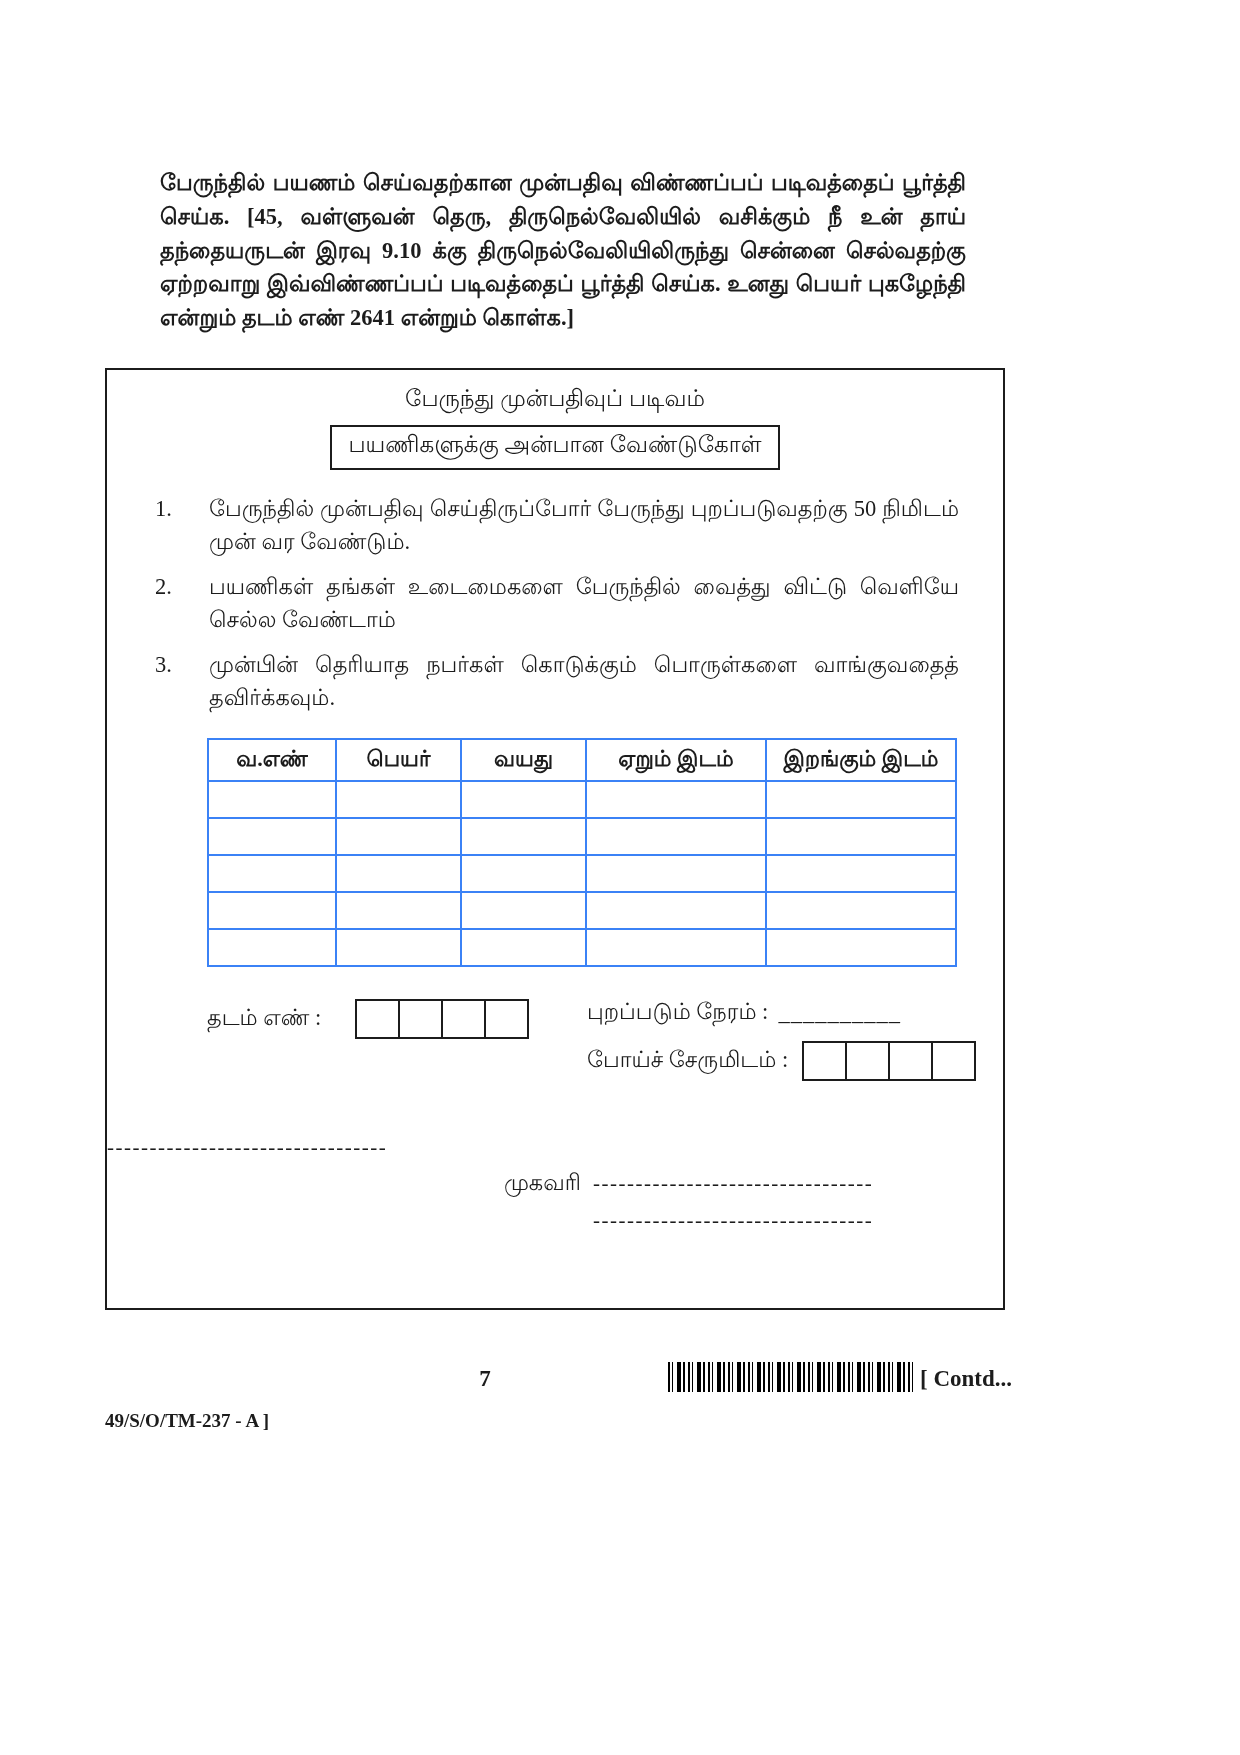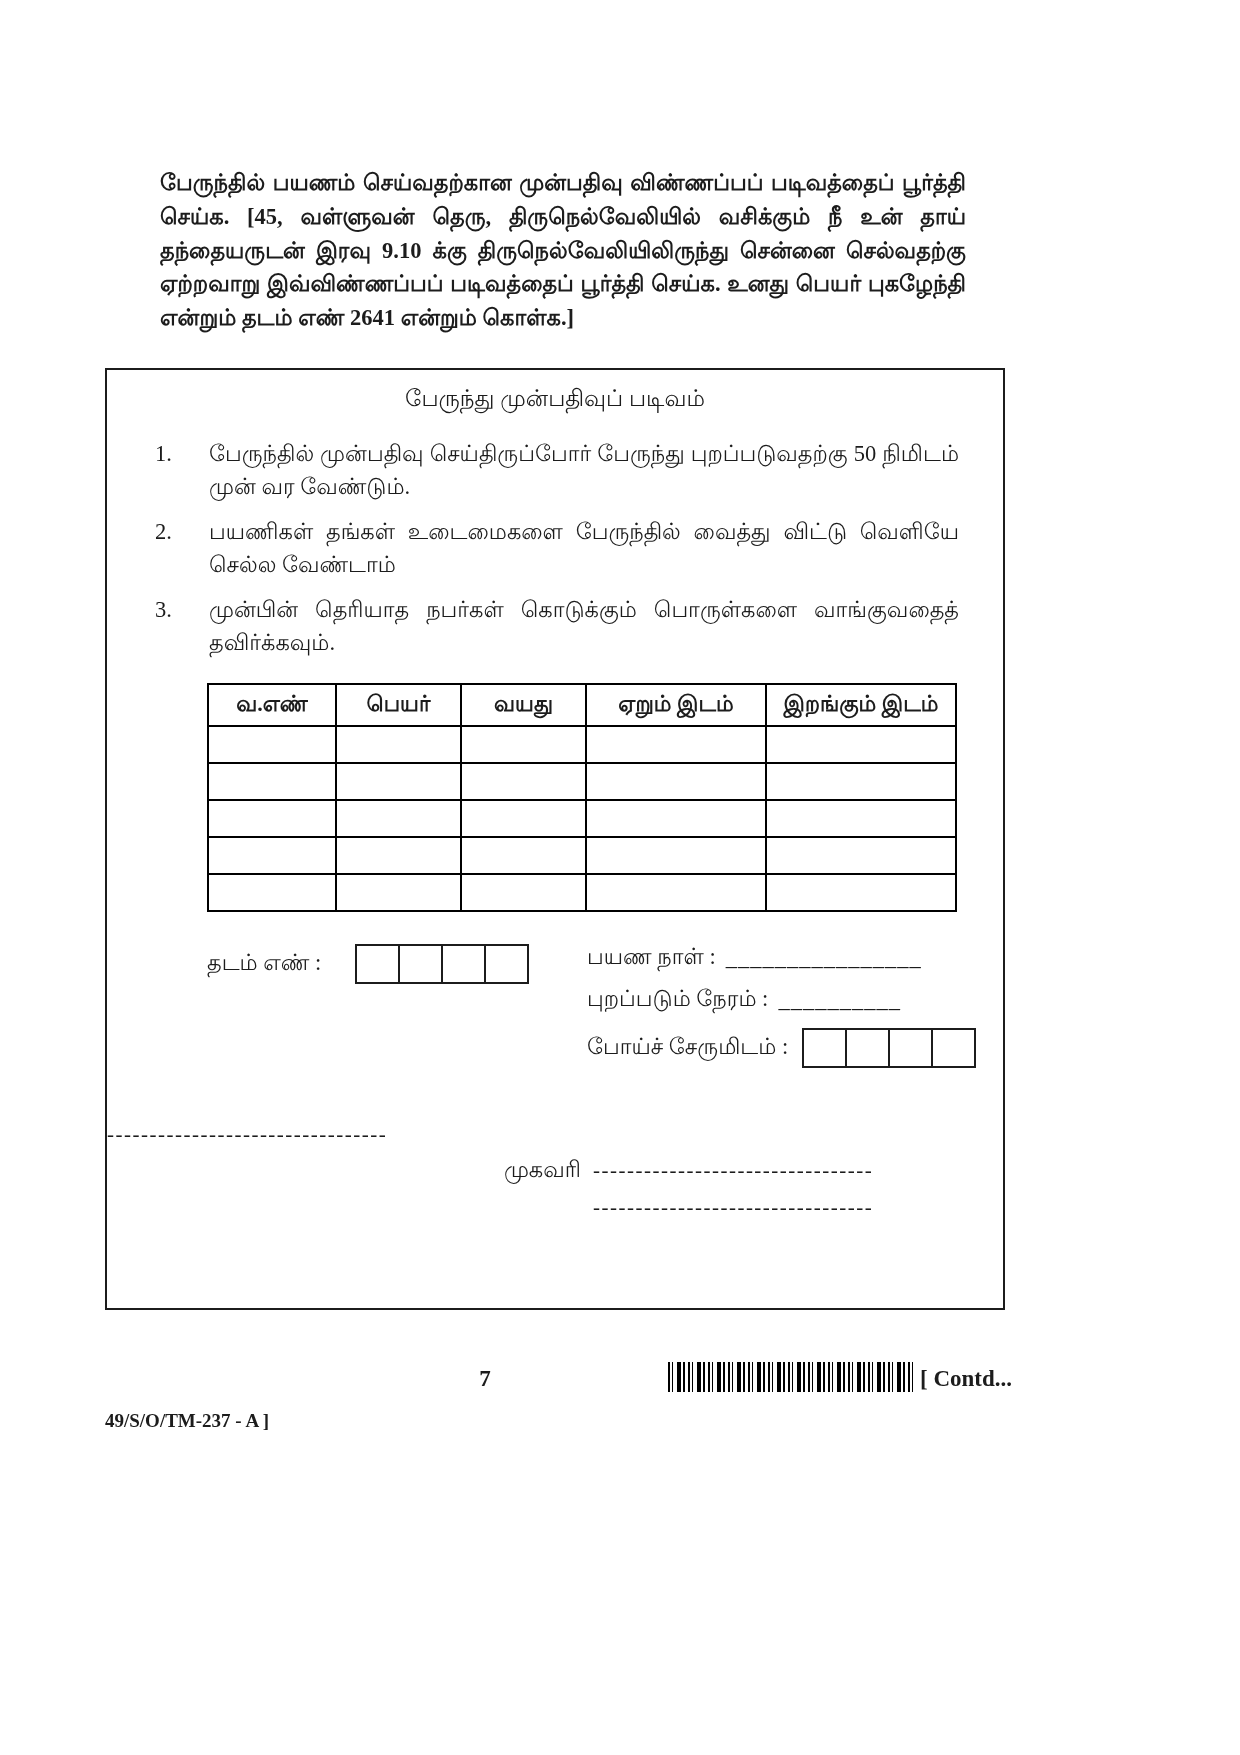--- a/index.html
+++ b/index.html
@@ -36,21 +36,21 @@
   .instructions { margin:22px 44px 0 48px; }
   .instruction { display:flex; margin-bottom:12px; }
   .instr-num { width:54px; flex:0 0 54px; font-size:22.5px; line-height:1.47; }
   .instr-text { flex:1; font-size:22.5px; line-height:1.47; text-align:justify; }
   .res-table {
     margin:24px 0 0 100px;
     border-collapse:collapse;
     width:748px;
     table-layout:fixed;
   }
-  .res-table th, .res-table td { border:2px solid #000000; }
+  .res-table th, .res-table td { border:2px solid #3b82f6; }
   .res-table th {
     font-size:22px; font-weight:bold; height:42px;
     text-align:center; vertical-align:middle; padding:2px 4px;
   }
   .res-table td { height:37px; }
   .fields-row { display:flex; margin:32px 0 0 100px; align-items:flex-start; }
   .field-left { width:380px; flex:0 0 380px; display:flex; align-items:center;gap:20px; }
   .field-label { font-size:22.5px; }
   .boxes { display:flex; margin-left:14px; }
   .box { width:45px; height:40px; border:2px solid #1c1c1c; margin-left:-2px; }
@@ -89,20 +89,23 @@
 <body>
 
 <div class="page">
 
   <div class="intro">பேருந்தில் பயணம் செய்வதற்கான முன்பதிவு விண்ணப்பப் படிவத்தைப் பூர்த்தி செய்க. [45, வள்ளுவன் தெரு, திருநெல்வேலியில் வசிக்கும் நீ உன் தாய் தந்தையருடன் இரவு 9.10 க்கு திருநெல்வேலியிலிருந்து சென்னை செல்வதற்கு ஏற்றவாறு இவ்விண்ணப்பப் படிவத்தைப் பூர்த்தி செய்க. உனது பெயர் புகழேந்தி என்றும் தடம் எண் 2641 என்றும் கொள்க.]</div>
 
   <div class="form-box">
 
     <div class="form-title">பேருந்து முன்பதிவுப் படிவம்</div>
 
+    <div class="subtitle-wrap">
+      <span class="subtitle">பயணிகளுக்கு அன்பான வேண்டுகோள்</span>
+    </div>
 
     <div class="instructions">
       <div class="instruction">
         <div class="instr-num">1.</div>
         <div class="instr-text">பேருந்தில் முன்பதிவு செய்திருப்போர் பேருந்து புறப்படுவதற்கு 50 நிமிடம் முன் வர வேண்டும்.</div>
       </div>
       <div class="instruction">
         <div class="instr-num">2.</div>
         <div class="instr-text">பயணிகள் தங்கள் உடைமைகளை பேருந்தில் வைத்து விட்டு வெளியே செல்ல வேண்டாம்</div>
       </div>
@@ -173,24 +176,20 @@
         <span class="field-label">தடம் எண் :</span>
         <span class="boxes">
           <span class="box"></span>
           <span class="box"></span>
           <span class="box"></span>
           <span class="box"></span>
         </span>
       </div>
       <div class="field-right">
         <div class="field-line">
-          <span class="field-label">பயண நாள் :</span>
-          <span class="underscores">________________</span>
-        </div>
-        <div class="field-line">
           <span class="field-label">புறப்படும் நேரம் :</span>
           <span class="underscores">__________</span>
         </div>
         <div class="field-line">
           <span class="field-label">போய்ச் சேருமிடம் :</span>
           <span class="boxes">
             <span class="box"></span>
             <span class="box"></span>
             <span class="box"></span>
             <span class="box"></span>

